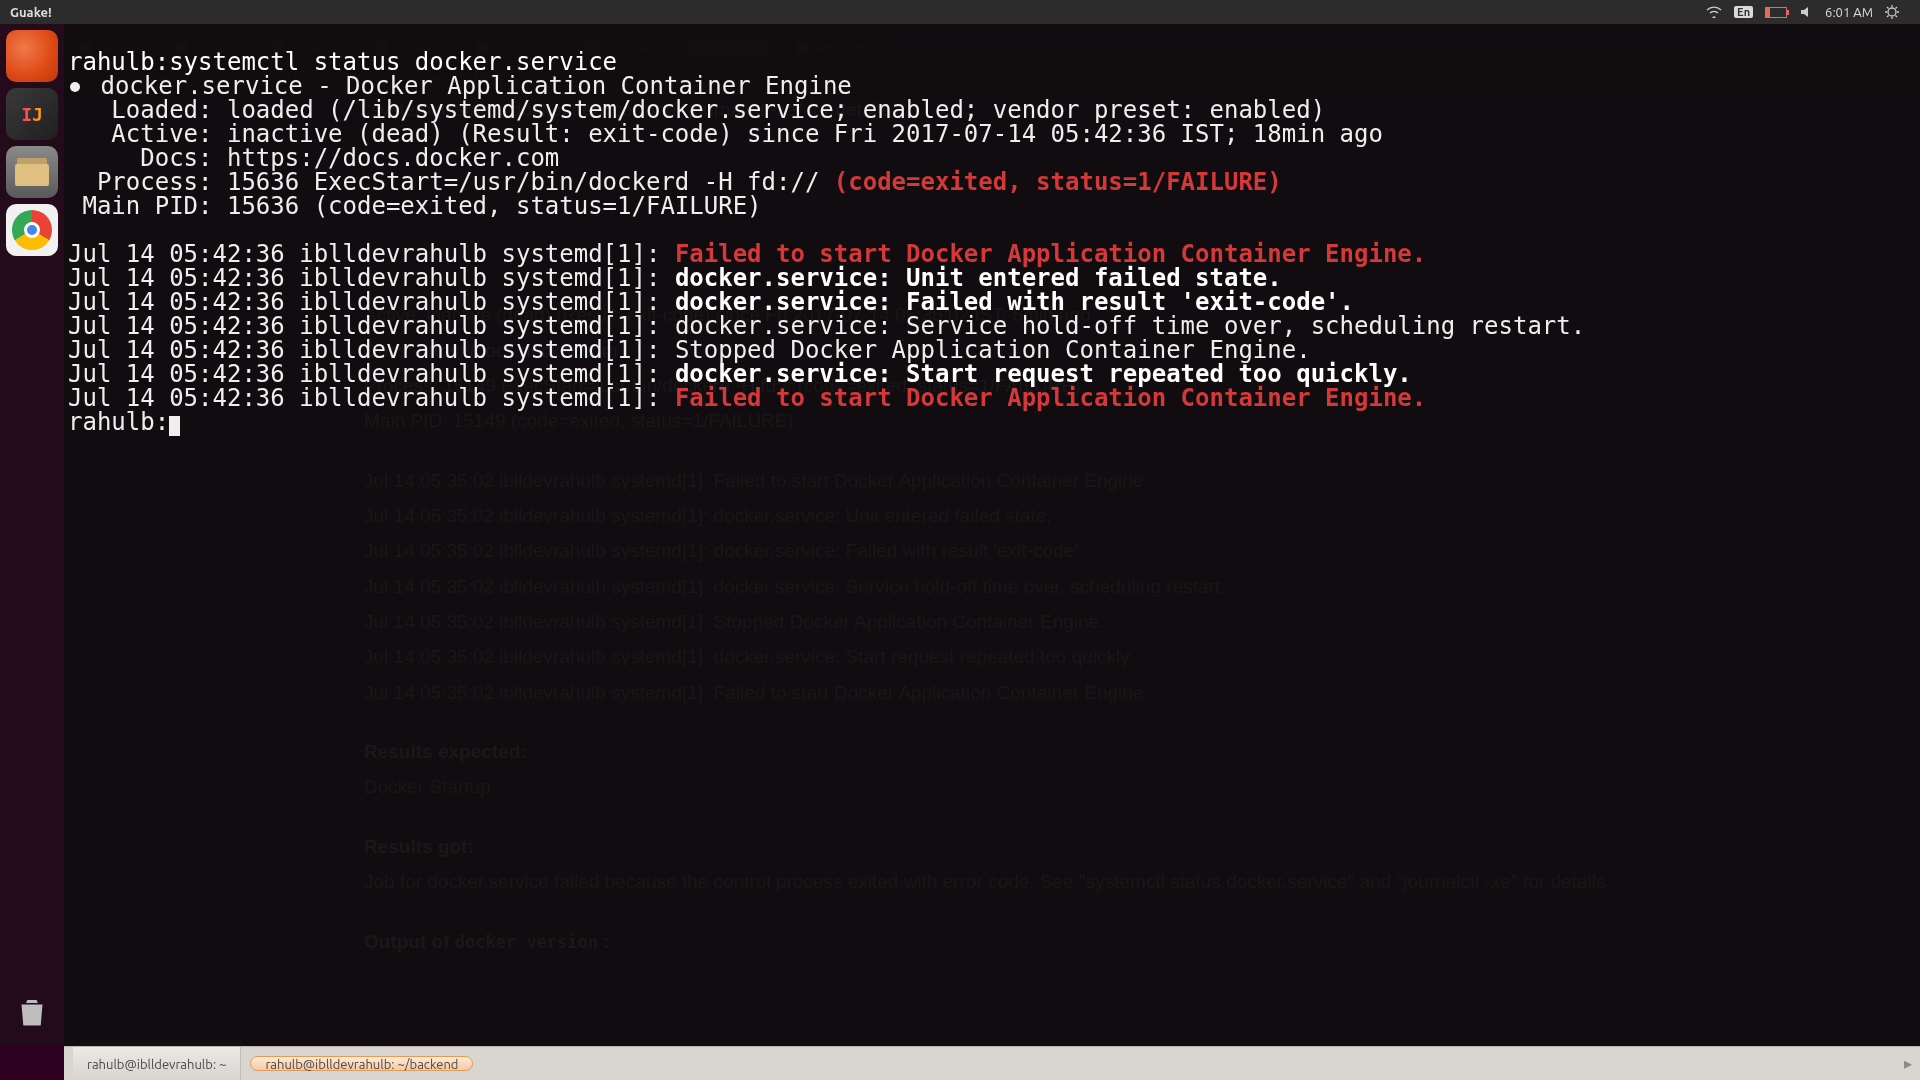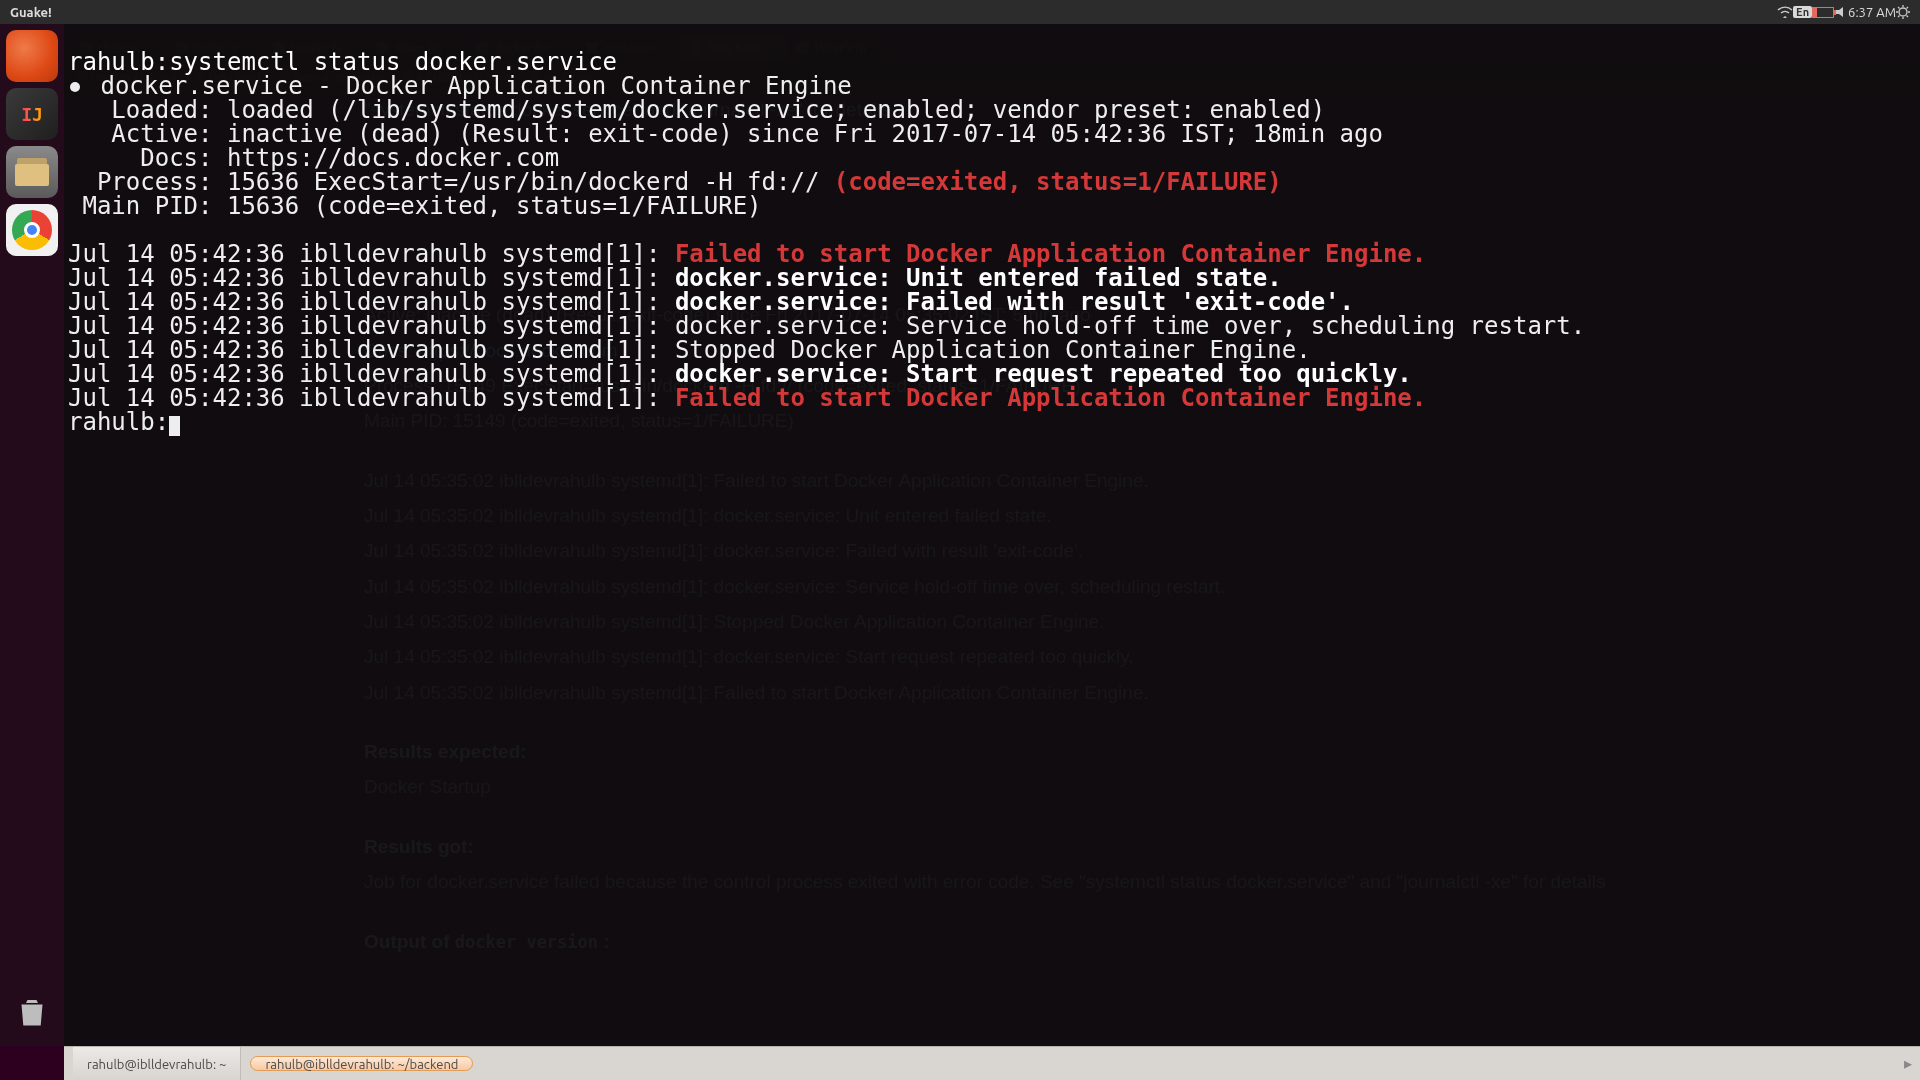--- a/index.html
+++ b/index.html
@@ -2,21 +2,21 @@
 <html><head>
 <meta charset="utf-8">
 <style>
   * { margin: 0; padding: 0; box-sizing: border-box; }
   html, body { width: 1920px; height: 1080px; overflow: hidden; font-family: "Ubuntu", "DejaVu Sans", sans-serif; background: #2c001e; }
   
   
   .top-panel { position: absolute; top: 0; left: 0; right: 0; height: 24px; background: #2c2c2c; color: #dcdcdc; display: flex; align-items: center; font-size: 13px; }
   .top-panel .title { padding-left: 10px; font-weight: bold; }
   .top-panel .spacer { flex: 1; }
-  .top-panel .tray { display: flex; align-items: center; padding-right: 10px; }
+  .top-panel .tray { display: flex; align-items: center; gap: 12px; padding-right: 21px; }
   .top-panel .tray span { display: inline-flex; align-items: center; }
   .ind-box { background: #d9d9d9; color: #333; padding: 0 3px; border-radius: 2px; font-size: 11px; font-weight: bold; }
   .batt { width: 22px; height: 11px; border: 1px solid #e06b5e; position: relative; }
   .batt::after { content: ""; position: absolute; right: -3px; top: 2px; width: 2px; height: 5px; background: #e06b5e; }
   .batt .fill { background: #e06b5e; height: 100%; width: 20%; }
   
   
   .launcher { position: absolute; top: 24px; left: 0; bottom: 34px; width: 64px; background: rgba(30,20,25,0.55); display: flex; flex-direction: column; align-items: center; padding-top: 6px; gap: 6px; }
   .launcher .item { width: 52px; height: 52px; border-radius: 10px; display: flex; align-items: center; justify-content: center; font-size: 26px; color: #fff; }
   .ubuntu-dash { background: radial-gradient(circle at 35% 35%, #f07a4a, #dd4814 60%, #b83a10); }
@@ -81,21 +81,21 @@
     <span>
         <span class="batt">
           <span class="fill"></span>
         </span>
       </span>
     <span>
       <svg width="14" height="14" viewBox="0 0 14 14">
           <path d="M2 5h3l4-3v10l-4-3H2z" fill="#ccc"></path>
         </svg>
     </span>
-    <span>6:37 AM</span>
+    <span>6:01 AM</span>
     <span>
       <svg width="14" height="14" viewBox="0 0 14 14">
           <circle cx="7" cy="7" r="4" fill="none" stroke="#ccc" stroke-width="1.3"></circle>
           <path d="M7 0v2M7 12v2M0 7h2M12 7h2M2 2l1.5 1.5M10.5 10.5L12 12M12 2l-1.5 1.5M3.5 10.5L2 12" stroke="#ccc" stroke-width="1.3"></path>
         </svg>
     </span>
   </div>
 </div>
 
 <div class="launcher">

